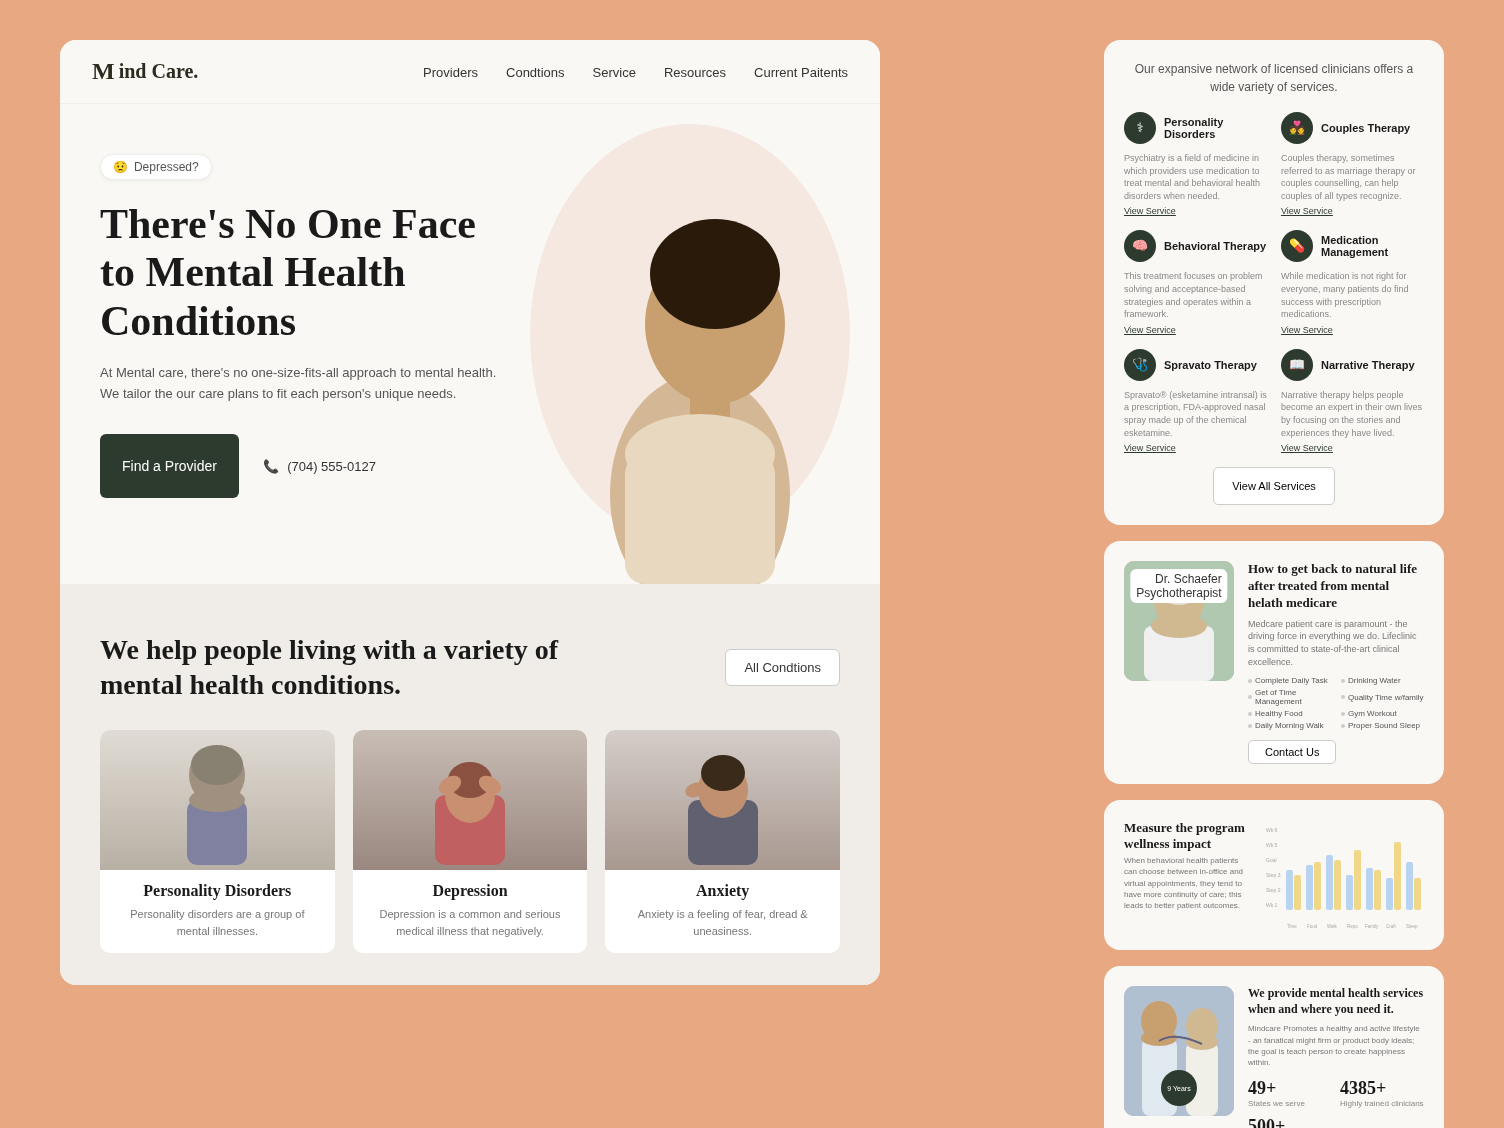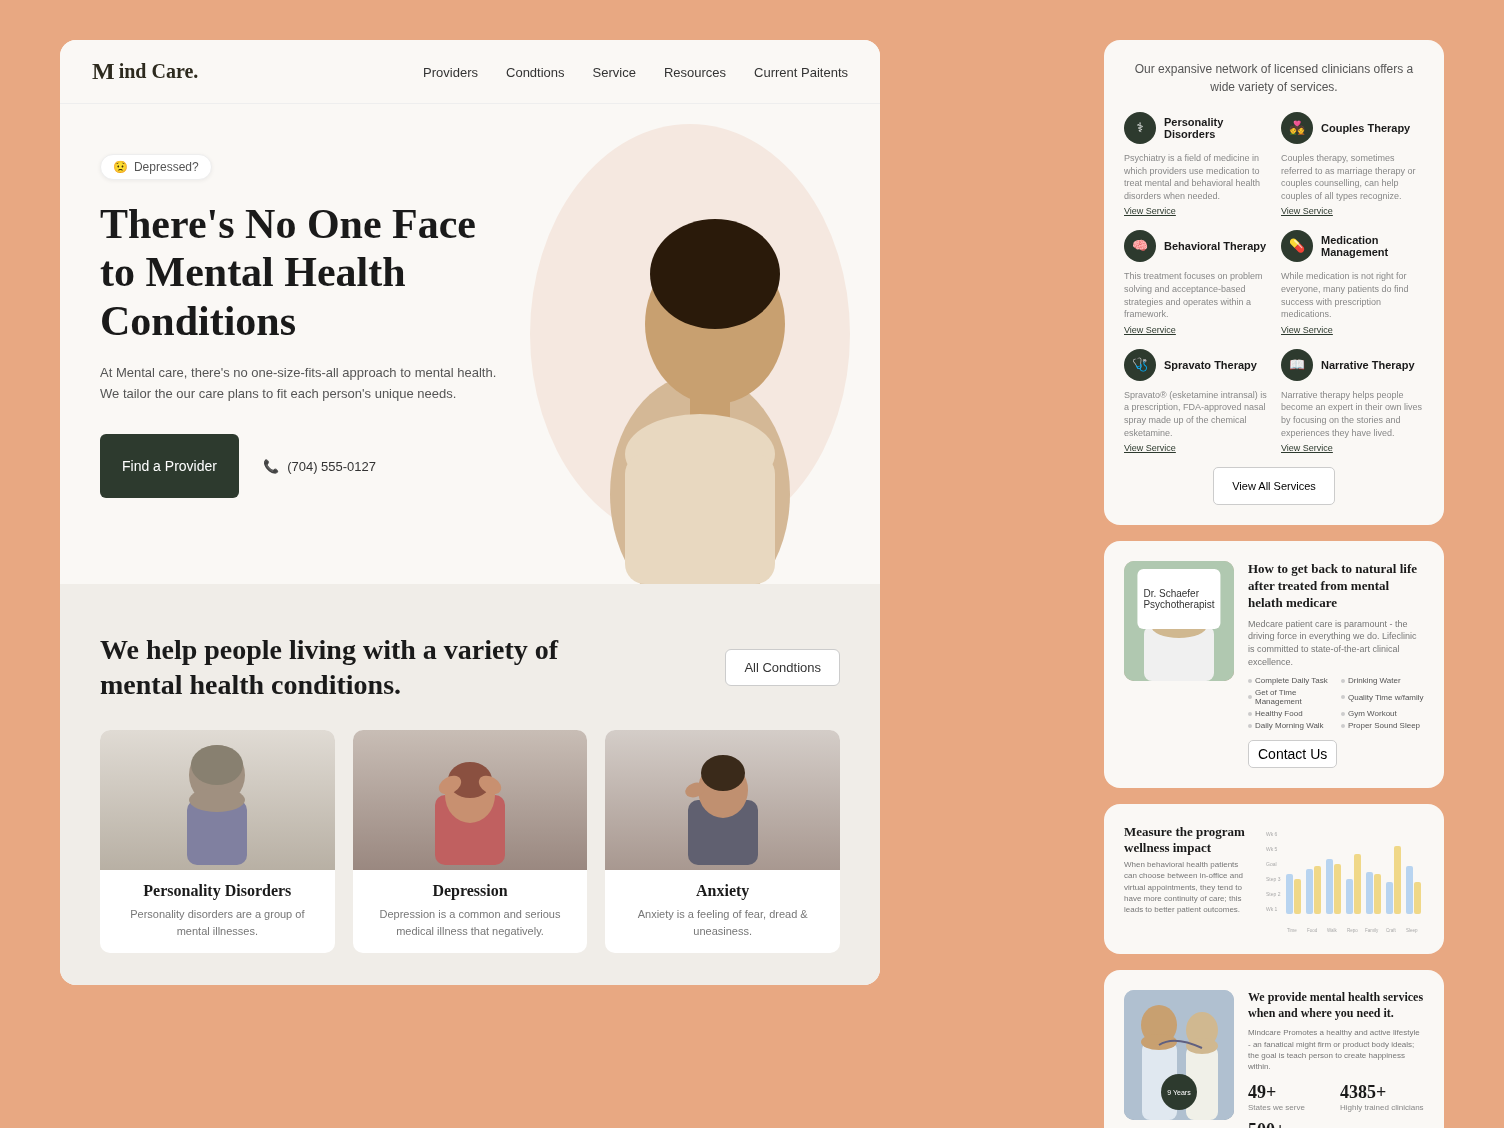--- a/index.html
+++ b/index.html
@@ -328,24 +328,24 @@
       align-items: flex-end;
       justify-content: center;
     }
     .natural-card-badge {
       position: absolute;
       top: 8px;
       left: 50%;
       transform: translateX(-50%);
       background: #fff;
       border-radius: 6px;
-      padding: 19px 6px;
-      font-size: 10px;
+      padding: 3px 6px;
+      font-size: 12px;
       color: #333;
-      text-align: left;
+      text-align: right;
       white-space: nowrap;
       font-family: Arial, sans-serif;
     }
     .natural-card-content {}
     .natural-card-title {
       font-size: 13px;
       font-weight: 700;
       color: #1a1a1a;
       line-height: 1.3;
       margin-bottom: 6px;
@@ -376,22 +376,22 @@
       width: 4px;
       height: 4px;
       border-radius: 50%;
       background: #ccc;
       flex-shrink: 0;
     }
     .contact-us-btn {
       background: #fff;
       border: 1px solid #ccc;
       border-radius: 5px;
-      padding: 5px 9px;
-      font-size: 14px;
+      padding: 5px 16px;
+      font-size: 11px;
       cursor: pointer;
       font-family: Arial, sans-serif;
     }
 
     
     .chart-card {
       background: #FAF8F5;
       border-radius: 16px;
       padding: 20px;
       display: flex;

